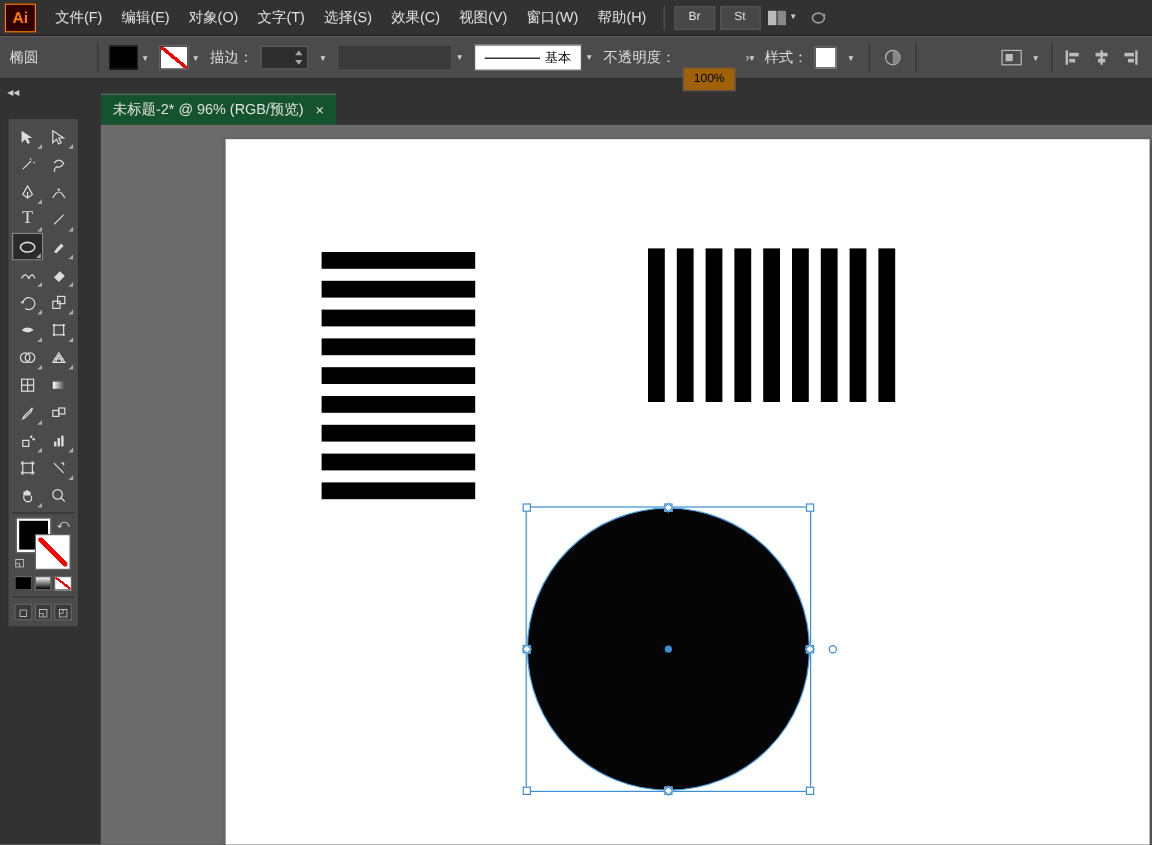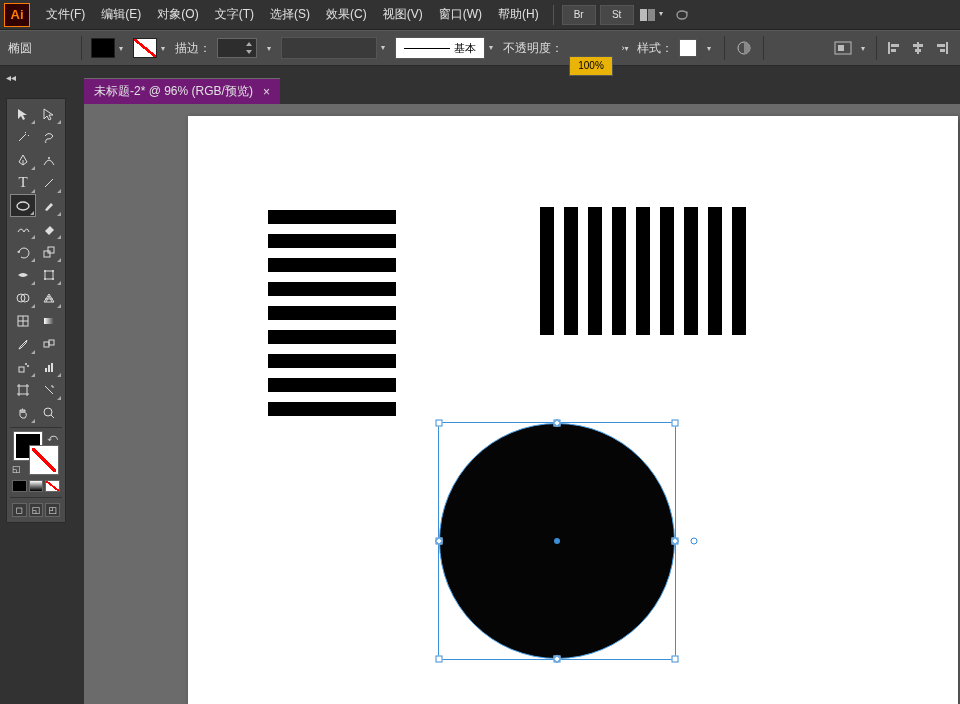--- a/index.html
+++ b/index.html
@@ -94,40 +94,40 @@
       background: #fff;
       border: 1px solid #555;
       display: flex; align-items: center; justify-content: center;
       color: #000;
       font-size: 11px;
       gap: 4px;
     }
     .profile-preview .line { width: 46px; height: 1px; background:#000; }
     .opacity-input {
       width: 44px; height: 20px;
-      background: #eab308;
+      background: #a16207;
       color: #000;
       border: 1px solid #555;
       display: flex; align-items: center; justify-content: center;
       font-size: 10px;
       margin-top: 35px;
     }
     .style-swatch { width: 18px; height: 18px; background:#fff; border:1px solid #555;}
     .right-controls { margin-left:auto; display:flex; gap:4px; align-items:center;}
     .r-icon { width:20px; height:18px; display:flex; align-items:center; justify-content:center; font-size:14px; color:#bbb;}
     .sep-v { width:1px; height:24px; background:#333; margin:0 3px; }
     
     .tab-area {
       position: absolute;
       left: 84px; top: 78px;
       height: 26px;
       display: flex;
     }
     .doc-tab {
-      background: #701a75;
+      background: #14532d;
       padding: 4px 10px;
       display: flex; align-items: center;
       border-top: 1px solid #6a6a6a;
       font-size: 12px;
     }
     .doc-tab .close { margin-left: 10px; cursor:pointer; }
     
     .dock-collapse {
       position:absolute; left:0; top:68px; width:22px; height:18px;
       display:flex; align-items:center; justify-content:center;

